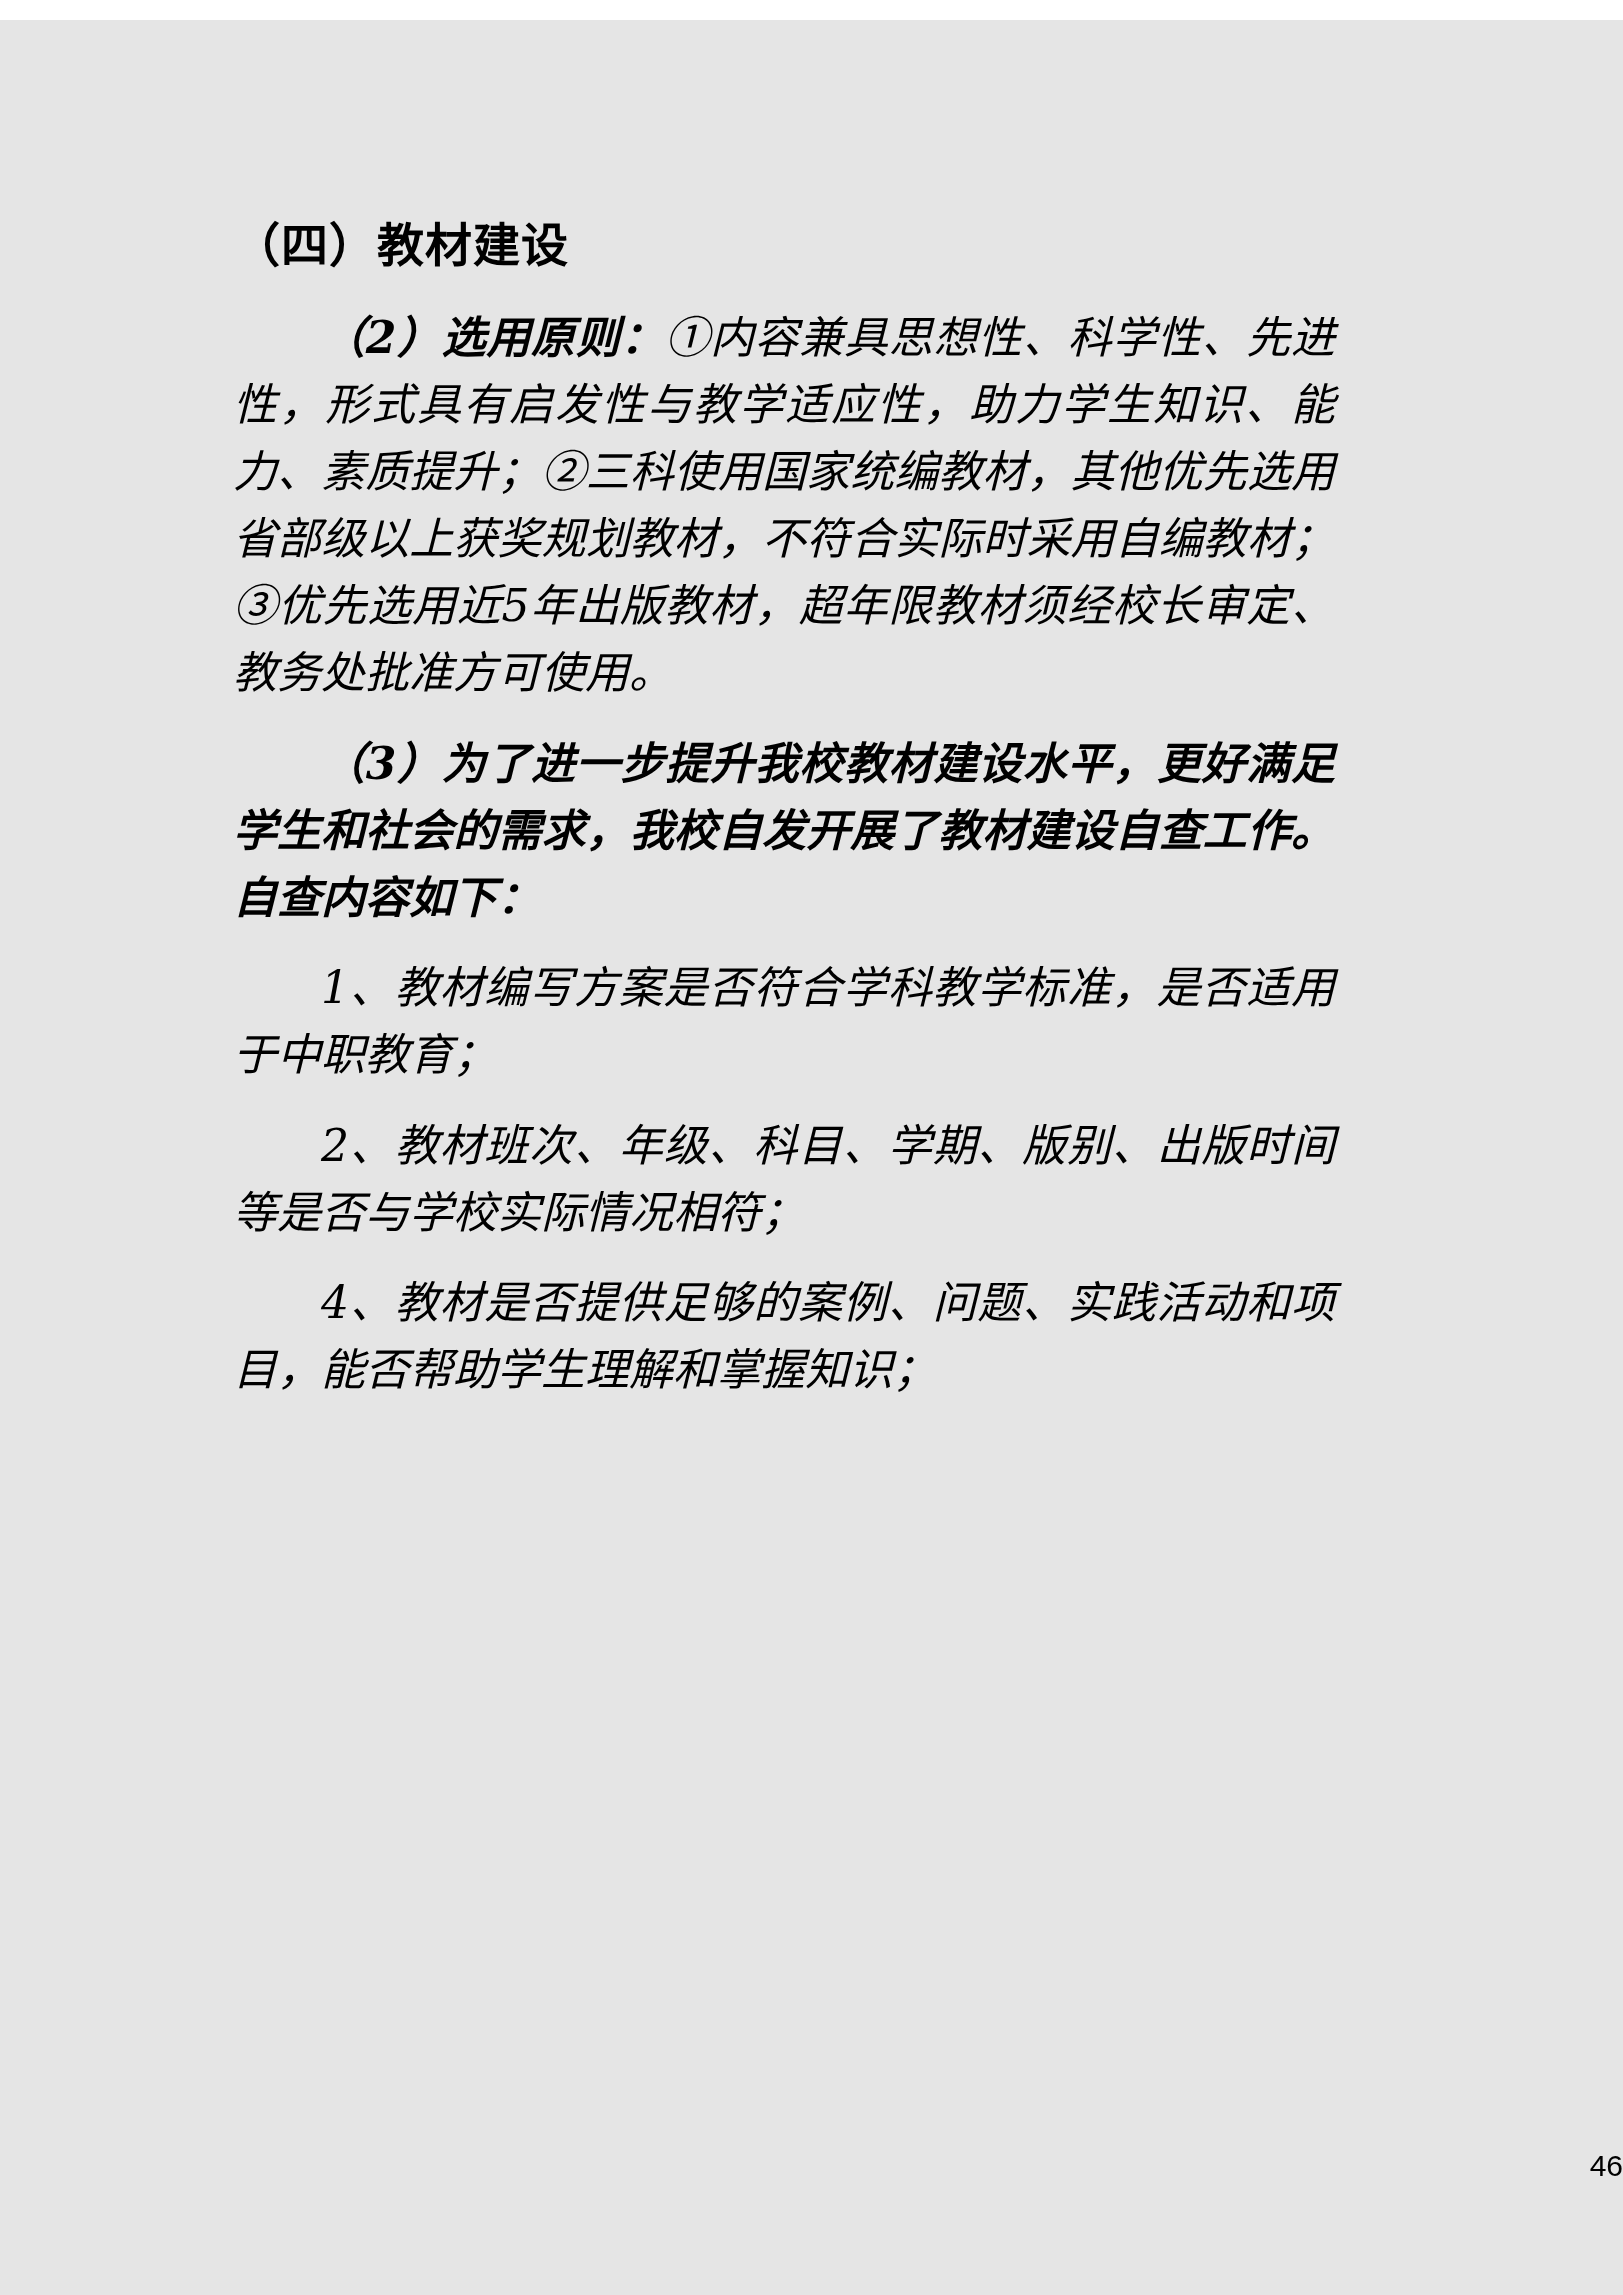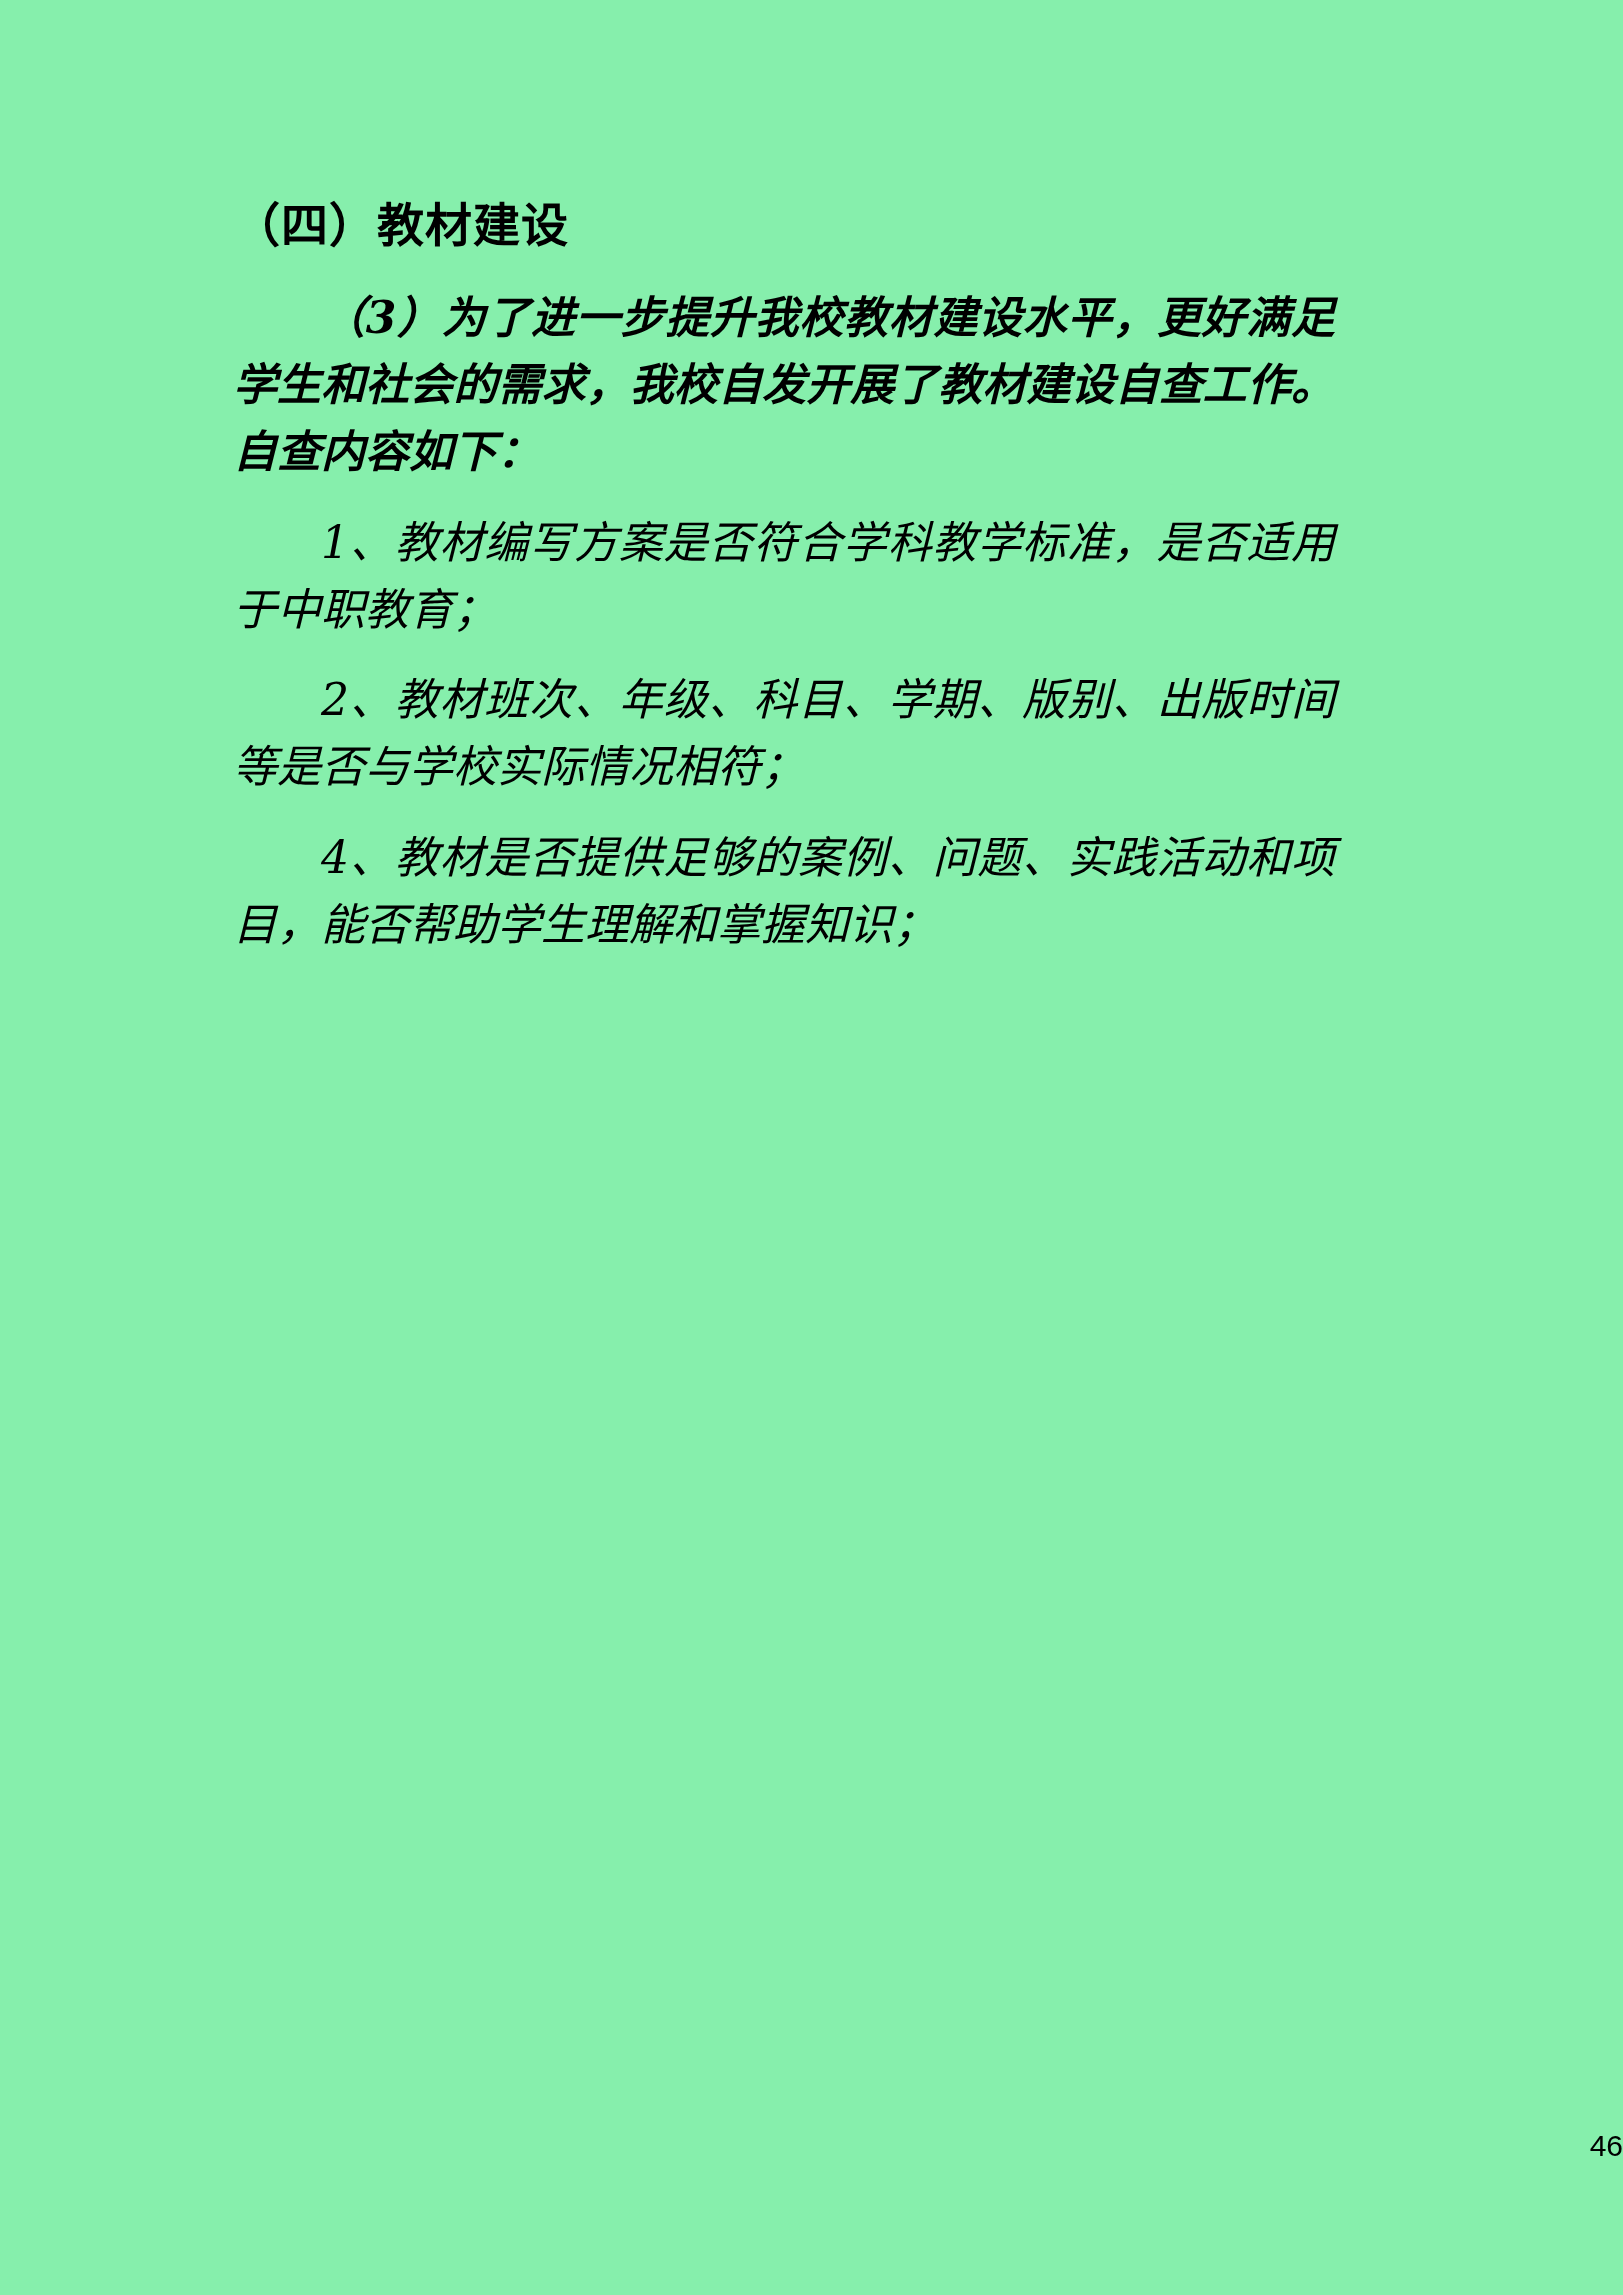--- a/index.html
+++ b/index.html
@@ -9,21 +9,22 @@
     height: 2295px;
     position: relative;
     background: #ffffff;
     color: #000000;
     font-family: "DejaVu Serif", "Liberation Serif", serif;
     overflow: hidden;
   }
   .page {
     position: absolute;
     inset: 0;
-    background: #86efac;
+    background: #e5e5e5;
+    margin-top: 20px;
   }
   .content {
     position: absolute;
     left: 233px;
     top: 194px;
     width: 1102px;
   }
   .doc-heading {
     font-size: 47px;
     font-weight: 700;
@@ -55,20 +56,21 @@
     color: #000000;
   }
 </style>
 </head>
 <body>
 
 <div class="page">
   <div class="content">
     <h2 class="doc-heading">（四）教材建设</h2>
     <div id="paragraphs">
+        <p class="para indent"><span class="seg-bold">（2）选用原则：</span><span>①内容兼具思想性、科学性、先进性，形式具有启发性与教学适应性，助力学生知识、能力、素质提升；②三科使用国家统编教材，其他优先选用省部级以上获奖规划教材，不符合实际时采用自编教材；③优先选用近5年出版教材，超年限教材须经校长审定、教务处批准方可使用。</span></p>
         <p class="para indent"><span class="seg-bold">（3）为了进一步提升我校教材建设水平，更好满足学生和社会的需求，我校自发开展了教材建设自查工作。自查内容如下：</span></p>
         <p class="para indent"><span>1、教材编写方案是否符合学科教学标准，是否适用于中职教育；</span></p>
         <p class="para indent"><span>2、教材班次、年级、科目、学期、版别、出版时间等是否与学校实际情况相符；</span></p>
         <p class="para indent"><span>4、教材是否提供足够的案例、问题、实践活动和项目，能否帮助学生理解和掌握知识；</span></p>
       </div>
   </div>
   <div class="page-number">46</div>
 </div>
 
 

